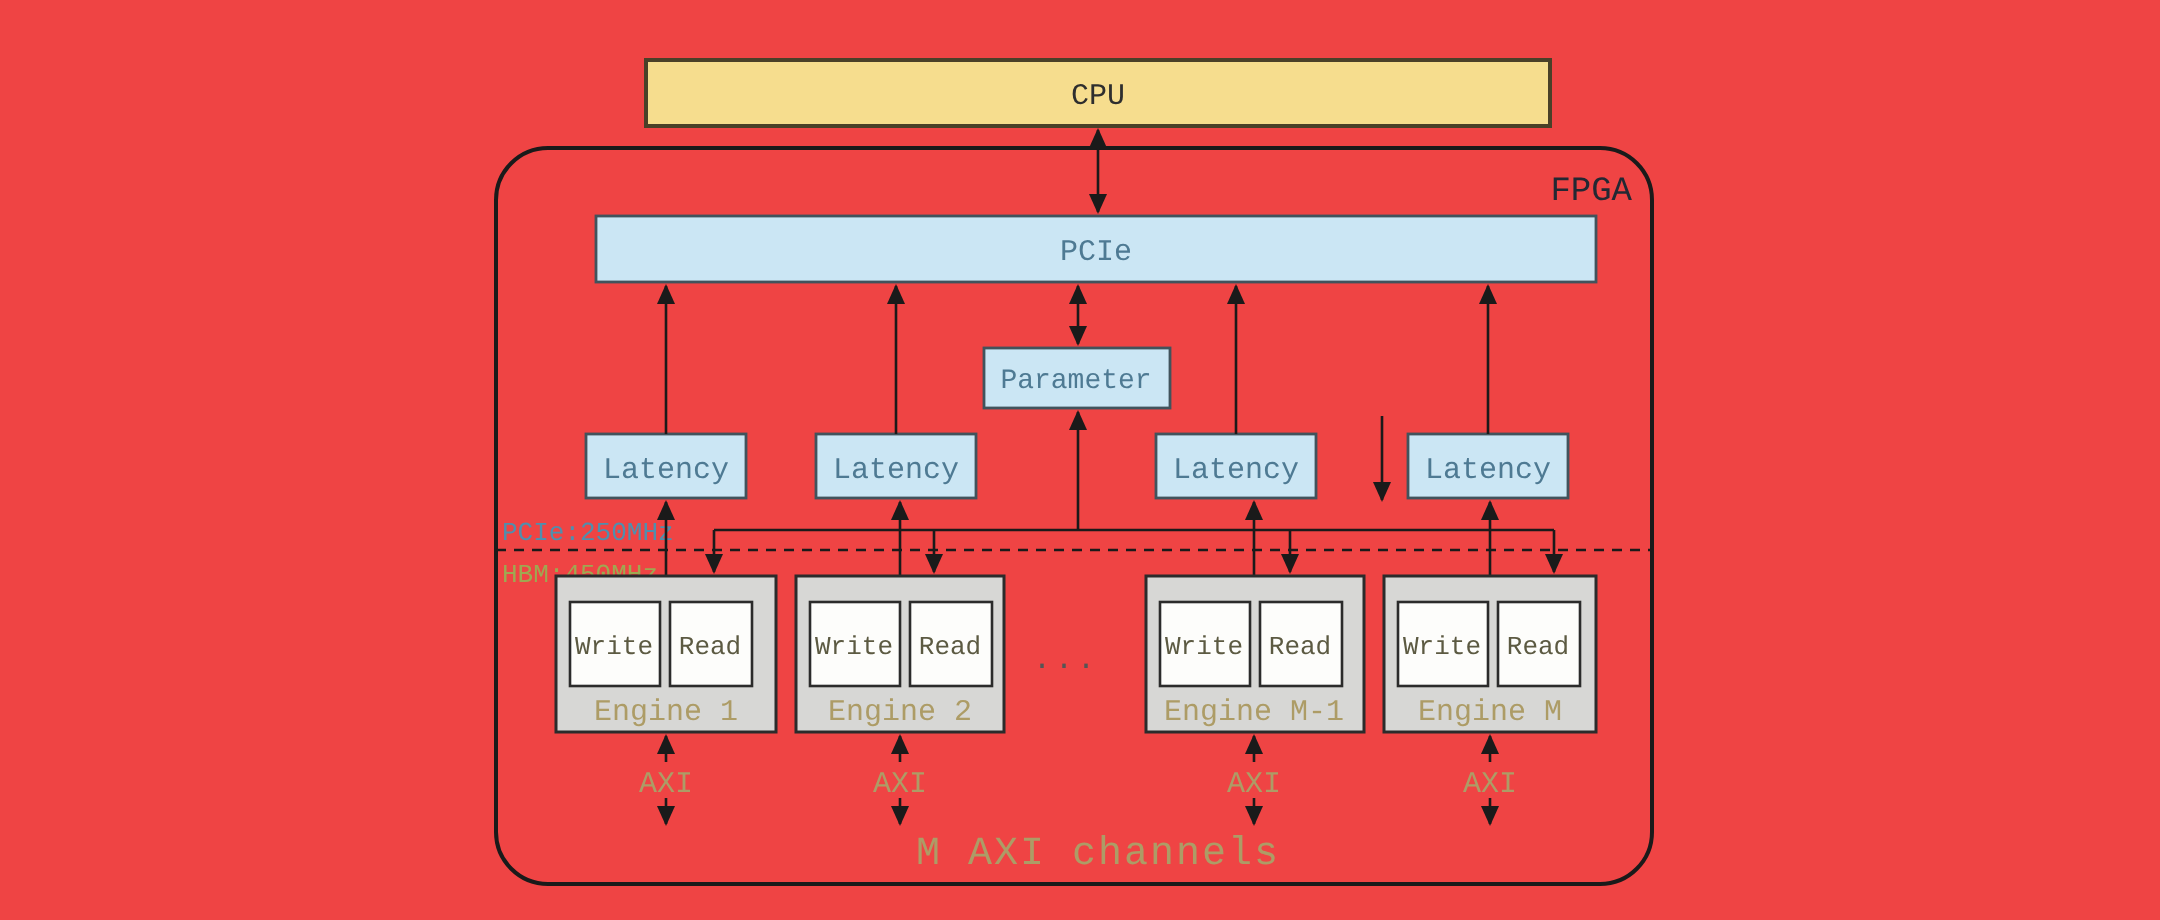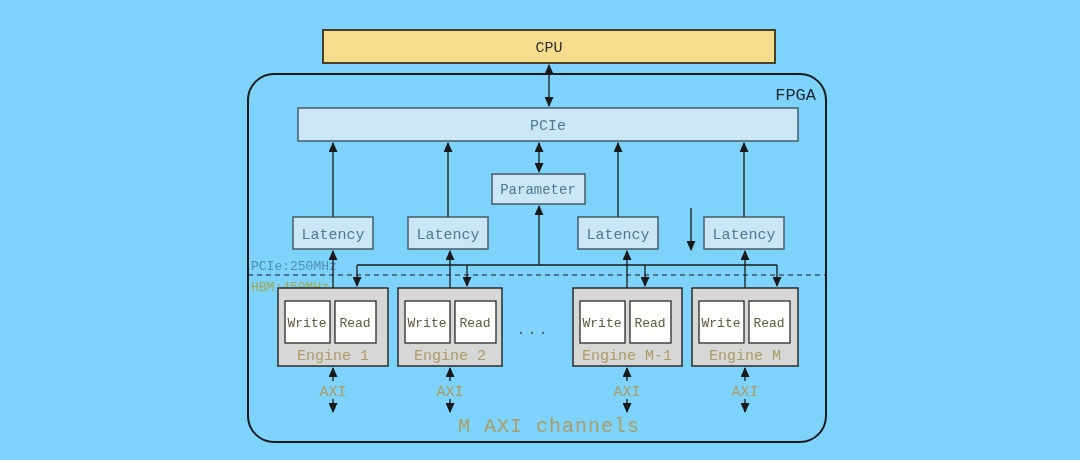--- a/index.html
+++ b/index.html
@@ -1,19 +1,19 @@
 <!DOCTYPE html>
 <html style="--cpu-fill: #F6DD8E; --cpu-border: #4A4028; --blue-fill: #CBE6F4; --blue-border: #41535C; --blue-text: #4E7A93; --engine-fill: #D7D7D5; --engine-border: #2B2B2B; --subbox-fill: #FDFDFB; --subbox-text: #5C5A42; --khaki-text: #AD9C66; --pcie-clock-color: #4F8FAE; --hbm-clock-color: #9FA851; --line-color: #1A1A1A;"><head>
 <meta charset="utf-8">
 <style>
   html,body{margin:0;padding:0;background:#ffffff;}
   .canvas{
     position:relative;
     width:1080px;height:460px;
-    background:#7dd3fc;
+    background:#ef4444;
     font-family:"Liberation Mono","DejaVu Sans Mono",monospace;
   }
   svg{display:block;}
   
   .cpu-box{fill:var(--cpu-fill);stroke:var(--cpu-border);stroke-width:2;}
   .fpga-box{fill:none;stroke:var(--line-color);stroke-width:2;}
   .blue-box{fill:var(--blue-fill);stroke:var(--blue-border);stroke-width:1.4;}
   .engine-box{fill:var(--engine-fill);stroke:var(--engine-border);stroke-width:1.5;}
   .sub-box{fill:var(--subbox-fill);stroke:var(--engine-border);stroke-width:1.3;}
   

